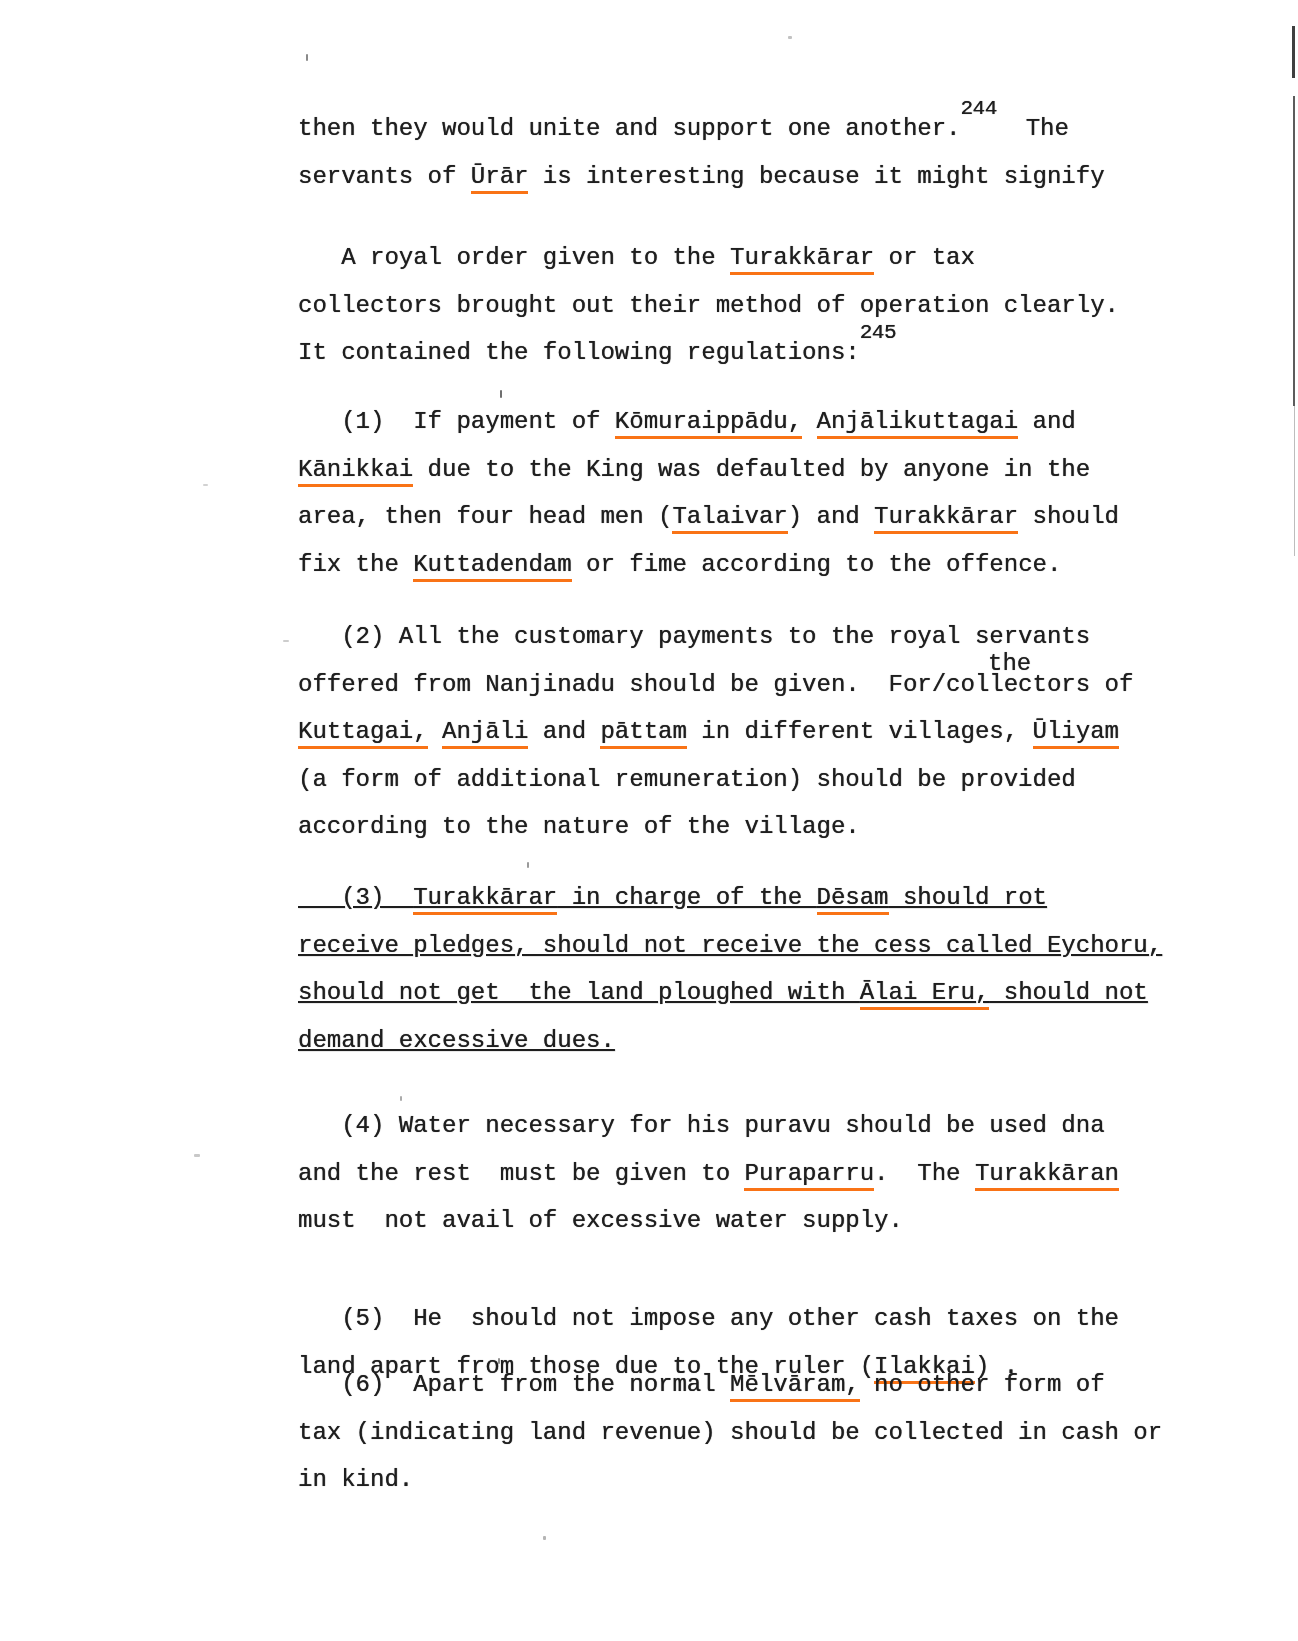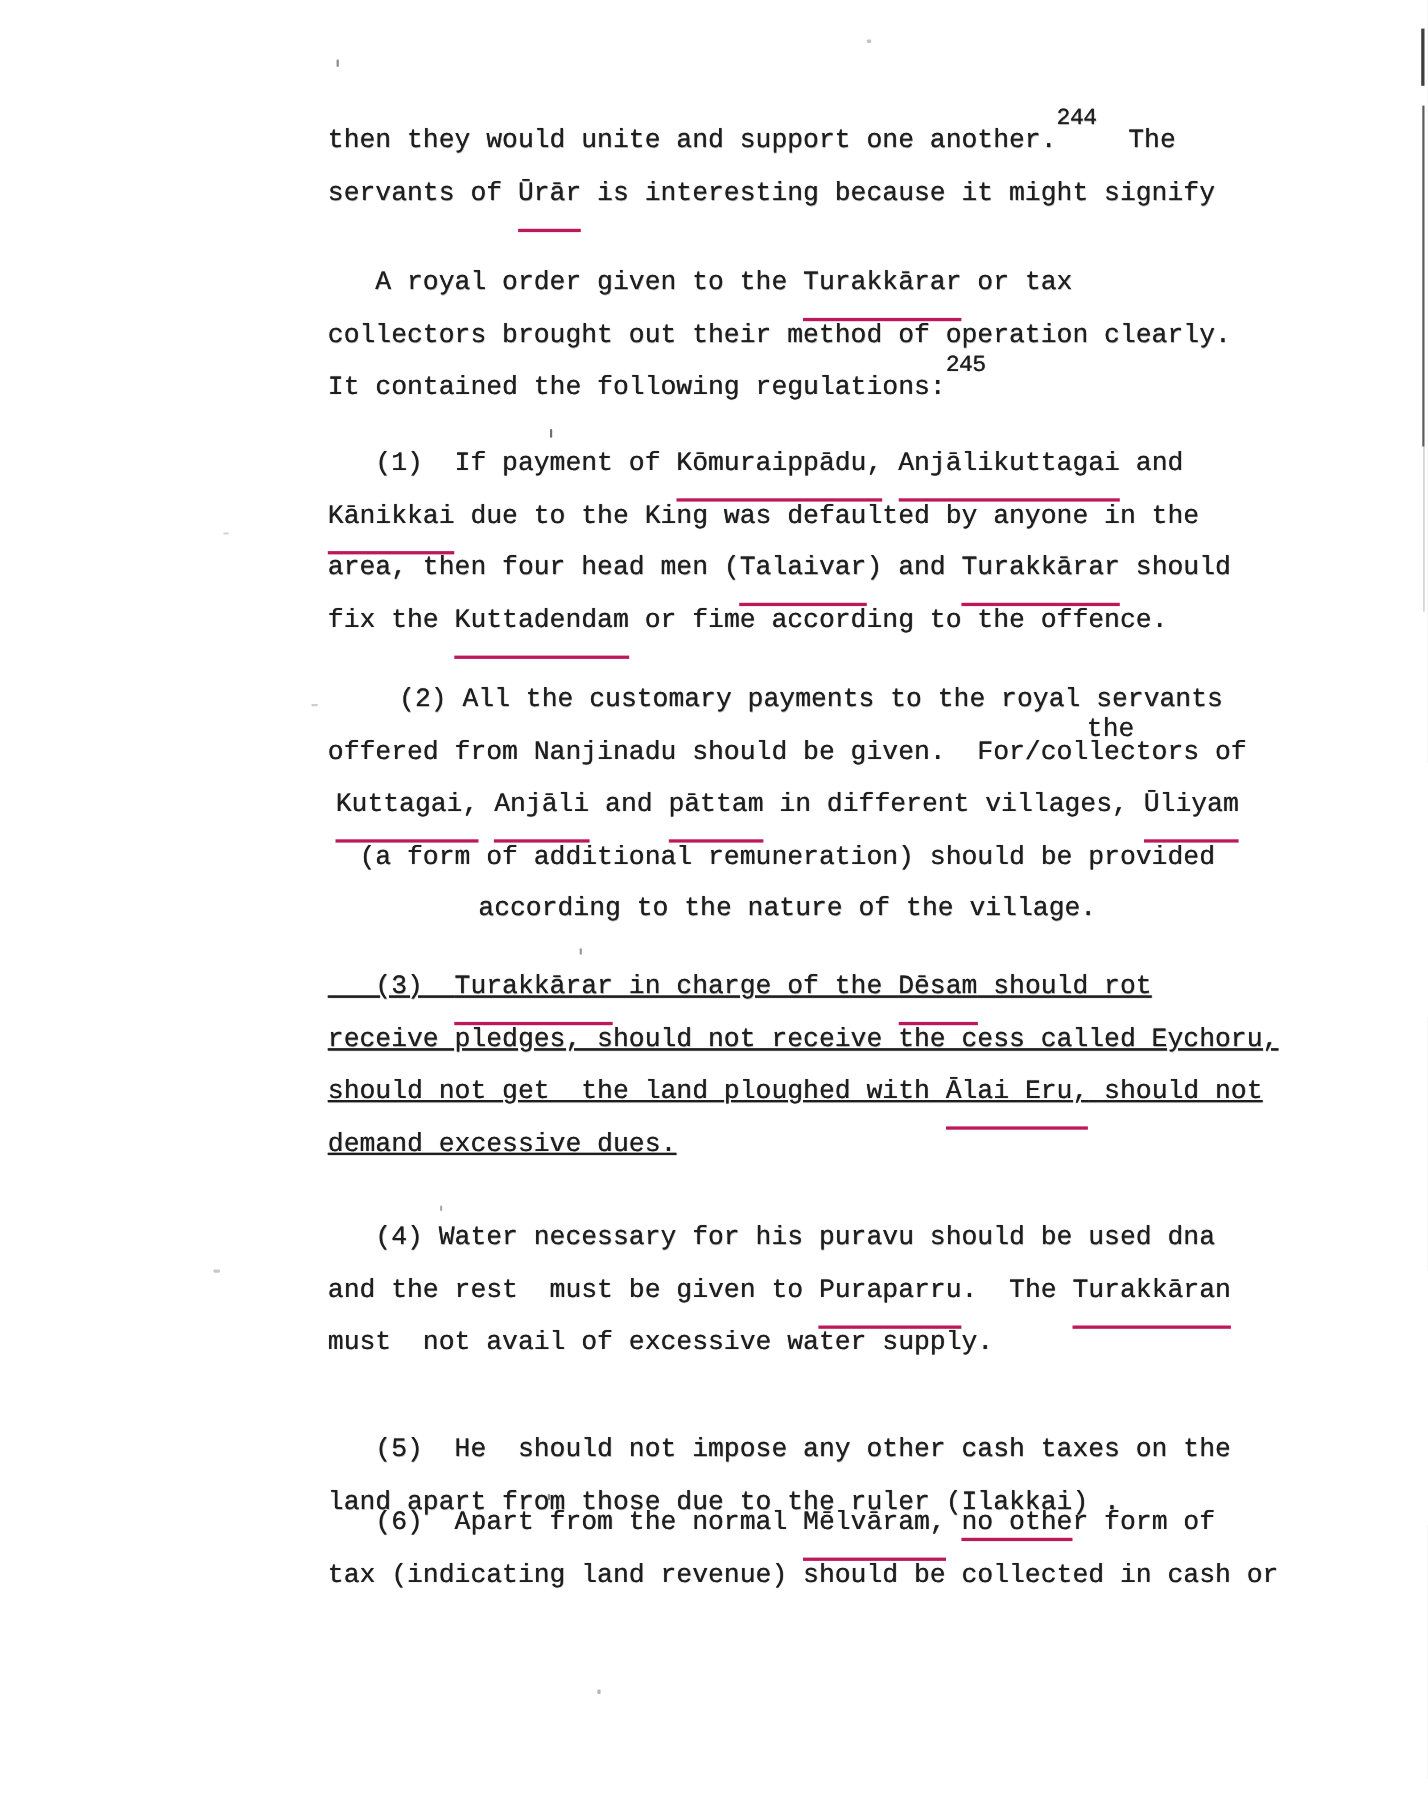--- a/index.html
+++ b/index.html
@@ -22,28 +22,28 @@
     left: 298px;
     white-space: pre;
     line-height: 47.6px;
     letter-spacing: 0;
     text-shadow: 0 0 0.7px rgba(25,25,25,0.8), 0.5px 0.4px 0 rgba(40,40,40,0.28);
   }
   .line { height: 47.6px; }
   #p1 { top: 61px; margin-top: 44px; }
   #p2 { top: 234px; }
   #p3 { top: 398px; }
-  #p4 { top: 613px; text-align: center; }
+  #p4 { top: 613px; }
   #p5 { top: 874px; text-decoration: underline; }
   #p6 { top: 1102px; }
   #p7 { top: 1295px; }
   #p8 { top: 1361px; }
   .u {
-    border-bottom: 3px solid #be185d;
-    padding-bottom: 18px;
+    border-bottom: 3px solid #f97316;
+    padding-bottom: 1px;
   }
   sup.fn {
     font-size: 21px;
     line-height: 0;
     position: relative;
     top: -12px;
     letter-spacing: -0.5px;
   }
   .insert-word {
     position: absolute;
@@ -67,21 +67,21 @@
 
 <div class="page">
   <span class="insert-word">the</span>
 <div class="para" id="p1"><div class="line"><span>then they would unite and support one another.</span><sup class="fn">244</sup><span>  The</span></div><div class="line"><span>servants of </span><span class="u">Ūrār</span><span> is interesting because it might signify</span></div></div>
     <div class="para" id="p2"><div class="line"><span>   A royal order given to the </span><span class="u">Turakkārar</span><span> or tax</span></div><div class="line"><span>collectors brought out their method of operation clearly.</span></div><div class="line"><span>It contained the following regulations:</span><sup class="fn">245</sup></div></div>
     <div class="para" id="p3"><div class="line"><span>   (1)  If payment of </span><span class="u">Kōmuraippādu,</span><span> </span><span class="u">Anjālikuttagai</span><span> and</span></div><div class="line"><span class="u">Kānikkai</span><span> due to the King was defaulted by anyone in the</span></div><div class="line"><span>area, then four head men (</span><span class="u">Talaivar</span><span>) and </span><span class="u">Turakkārar</span><span> should</span></div><div class="line"><span>fix the </span><span class="u">Kuttadendam</span><span> or fime according to the offence.</span></div></div>
     <div class="para" id="p4"><div class="line"><span>   (2) All the customary payments to the royal servants</span></div><div class="line"><span>offered from Nanjinadu should be given.  For/collectors of</span></div><div class="line"><span class="u">Kuttagai,</span><span> </span><span class="u">Anjāli</span><span> and </span><span class="u">pāttam</span><span> in different villages, </span><span class="u">Ūliyam</span></div><div class="line"><span>(a form of additional remuneration) should be provided</span></div><div class="line"><span>according to the nature of the village.</span></div></div>
     <div class="para" id="p5"><div class="line"><span>   (3)  </span><span class="u">Turakkārar</span><span> in charge of the </span><span class="u">Dēsam</span><span> should rot</span></div><div class="line"><span>receive pledges, should not receive the cess called Eychoru,</span></div><div class="line"><span>should not get  the land ploughed with </span><span class="u">Ālai Eru,</span><span> should not</span></div><div class="line"><span>demand excessive dues.</span></div></div>
     <div class="para" id="p6"><div class="line"><span>   (4) Water necessary for his puravu should be used dna</span></div><div class="line"><span>and the rest  must be given to </span><span class="u">Puraparru</span><span>.  The </span><span class="u">Turakkāran</span></div><div class="line"><span>must  not avail of excessive water supply.</span></div></div>
     <div class="para" id="p7"><div class="line"><span>   (5)  He  should not impose any other cash taxes on the</span></div><div class="line"><span>land apart from those due to the ruler (</span><span class="u">Ilakkai</span><span>) .</span></div></div>
-    <div class="para" id="p8"><div class="line"><span>   (6)  Apart from the normal </span><span class="u">Mēlvāram,</span><span> no other form of</span></div><div class="line"><span>tax (indicating land revenue) should be collected in cash or</span></div></div>
+    <div class="para" id="p8"><div class="line"><span>   (6)  Apart from the normal </span><span class="u">Mēlvāram,</span><span> no other form of</span></div><div class="line"><span>tax (indicating land revenue) should be collected in cash or</span></div><div class="line"><span>in kind.</span></div></div>
     <div class="edge-seg" style="left: 1292px; top: 26px; width: 3px; height: 52px; background: rgb(63, 63, 63);"></div>
     <div class="edge-seg" style="left: 1293px; top: 96px; width: 2px; height: 310px; background: rgb(92, 92, 92);"></div>
     <div class="edge-seg" style="left: 1294px; top: 406px; width: 1px; height: 150px; background: rgb(189, 189, 189);"></div>
     <div class="speck" style="left: 306px; top: 54px; width: 2px; height: 7px; background: rgb(138, 138, 138);"></div>
     <div class="speck" style="left: 788px; top: 36px; width: 4px; height: 3px; background: rgb(194, 194, 194);"></div>
     <div class="speck" style="left: 500px; top: 390px; width: 2px; height: 8px; background: rgb(111, 111, 111);"></div>
     <div class="speck" style="left: 203px; top: 484px; width: 5px; height: 2px; background: rgb(210, 210, 210);"></div>
     <div class="speck" style="left: 283px; top: 640px; width: 6px; height: 2px; background: rgb(205, 205, 205);"></div>
     <div class="speck" style="left: 527px; top: 862px; width: 2px; height: 6px; background: rgb(154, 154, 154);"></div>
     <div class="speck" style="left: 400px; top: 1096px; width: 2px; height: 5px; background: rgb(171, 171, 171);"></div>

